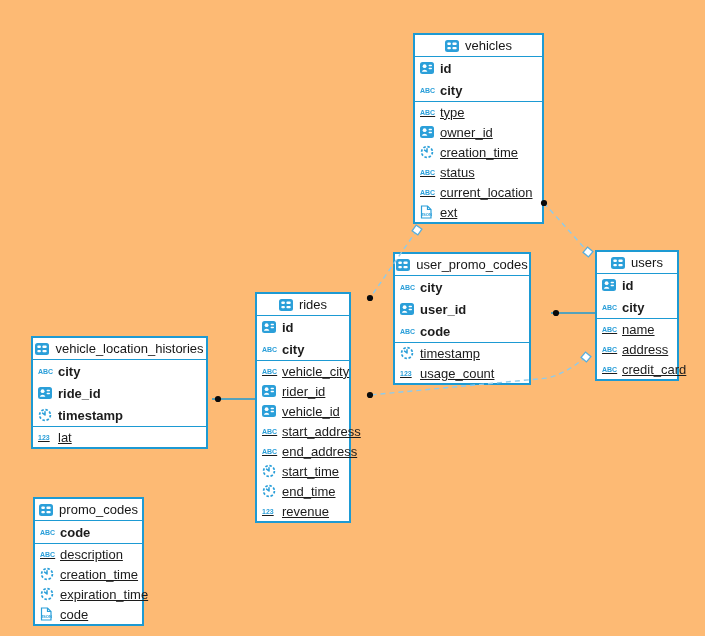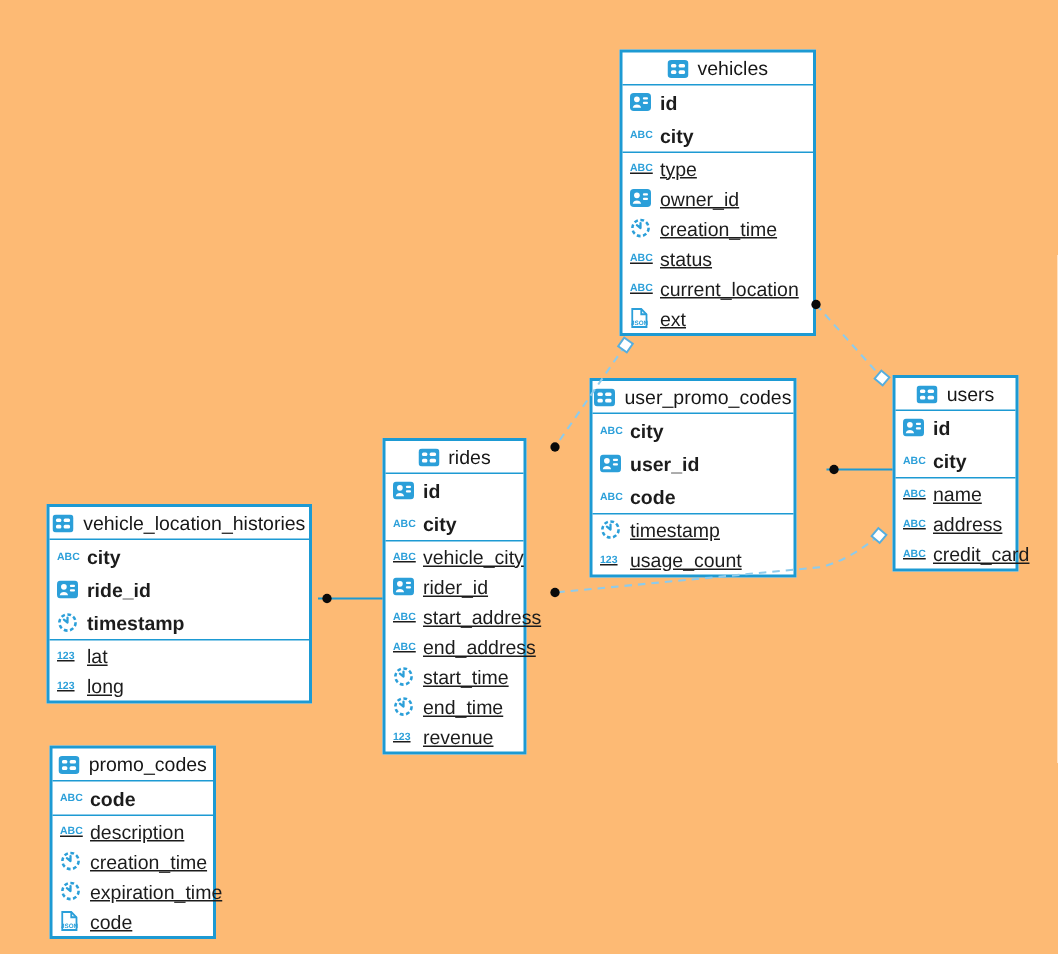--- a/index.html
+++ b/index.html
@@ -295,20 +295,32 @@
               <circle cx="4.6" cy="4.2" r="1.9" fill="#fff"></circle>
               <path d="M1.8,9.8 a2.9,2.9 0 0 1 5.6,0 z" fill="#fff"></path>
               <rect x="8.6" y="2.8" width="3.4" height="1.5" rx="0.7" fill="#fff"></rect>
               <rect x="8.6" y="5.8" width="3.4" height="1.5" rx="0.7" fill="#fff"></rect>
             </svg>
           </span>
         <span>rider_id</span>
       </div>
       <div class="row norm">
         <span class="ic">
+            <svg class="glyph" width="14" height="12" viewBox="0 0 14 12">
+              <rect width="14" height="12" rx="2.5" fill="#2b9fd9"></rect>
+              <circle cx="4.6" cy="4.2" r="1.9" fill="#fff"></circle>
+              <path d="M1.8,9.8 a2.9,2.9 0 0 1 5.6,0 z" fill="#fff"></path>
+              <rect x="8.6" y="2.8" width="3.4" height="1.5" rx="0.7" fill="#fff"></rect>
+              <rect x="8.6" y="5.8" width="3.4" height="1.5" rx="0.7" fill="#fff"></rect>
+            </svg>
+          </span>
+        <span>vehicle_id</span>
+      </div>
+      <div class="row norm">
+        <span class="ic">
             <span class="ic-abc">ABC</span>
           </span>
         <span>start_address</span>
       </div>
       <div class="row norm">
         <span class="ic">
             <span class="ic-abc">ABC</span>
           </span>
         <span>end_address</span>
       </div>
@@ -380,26 +392,20 @@
           </span>
         <span>timestamp</span>
       </div>
     </div>
     <div>
       <div class="row norm">
         <span class="ic">
             <span class="ic-num">123</span>
           </span>
         <span>lat</span>
-      </div>
-      <div class="row norm">
-        <span class="ic">
-            <span class="ic-num">123</span>
-          </span>
-        <span>long</span>
       </div>
     </div>
   </div>
 
   <div class="tbl" style="left:33px;top:497px;width:111px;">
     <div class="tbl-header">
       <span class="ic" style="width:14px;flex:0 0 14px;">
         <svg class="glyph" width="14" height="12" viewBox="0 0 14 12">
             <rect width="14" height="12" rx="2.5" fill="#2b9fd9"></rect>
             <rect x="2.3" y="2.6" width="3.6" height="2.4" rx="1" fill="#fff"></rect>

